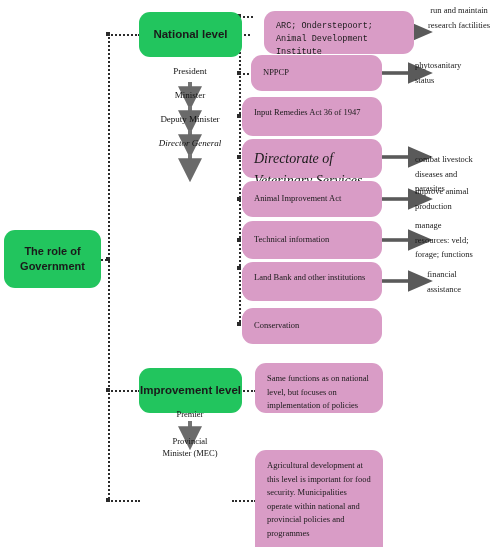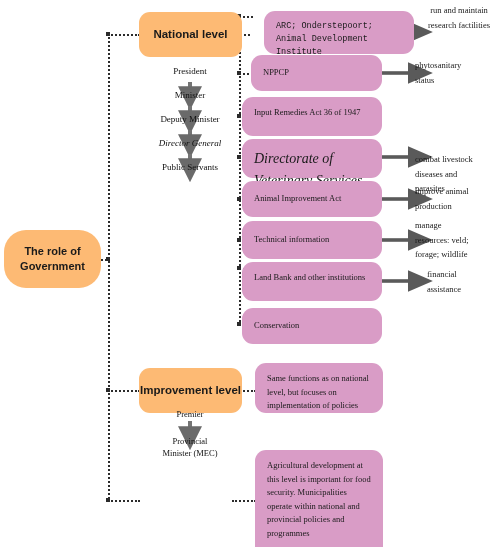--- a/index.html
+++ b/index.html
@@ -25,21 +25,21 @@
 
   
   .box {
     position: absolute;
     box-sizing: border-box;
     border-radius: 11px;
     display: flex;
     align-items: center;
   }
   .box.orange {
-    background: #fdba74;
+    background: #22c55e;
     font-family: "Liberation Sans", "DejaVu Sans", sans-serif;
     font-weight: bold;
     color: #1a1a1a;
     justify-content: center;
     text-align: center;
     line-height: 1.35;
   }
   .box.pink {
     background: #d99cc6;
     color: #1a1a1a;
@@ -157,33 +157,32 @@
   <div class="dot-h" style="left:239px; top:240px; width:14px;"></div>
   <div class="node-sq" style="left:237px; top:238px;"></div>
   <div class="dot-h" style="left:239px; top:268px; width:14px;"></div>
   <div class="node-sq" style="left:237px; top:266px;"></div>
   <div class="dot-h" style="left:239px; top:324px; width:14px;"></div>
   <div class="node-sq" style="left:237px; top:322px;"></div>
 
   <div class="dot-h" style="left:232px; top:390px; width:24px;"></div>
   <div class="dot-h" style="left:232px; top:500px; width:24px;"></div>
 
-  <div class="box orange" style="left:4px; top:230px; width:97px; height:58px; font-size:11px; white-space:pre-line;border-radius:22px;">The role of
+  <div class="box orange" style="left:4px; top:230px; width:97px; height:58px; font-size:11px; white-space:pre-line;">The role of
 Government</div>
 
   <div class="box orange" style="left:139px; top:12px; width:103px; height:45px; font-size:11.5px;">National level</div>
 
   <div class="box orange" style="left:139px; top:368px; width:103px; height:45px; font-size:11.5px;">Improvement level</div>
 
 
   <div class="label" style="left:140px; top:66px; width:100px; font-size:9px;">President</div>
   <div class="label" style="left:140px; top:90px; width:100px; font-size:9px;">Minister</div>
   <div class="label" style="left:130px; top:114px; width:120px; font-size:9px;">Deputy Minister</div>
   <div class="label" style="left:130px; top:138px; width:120px; font-size:9px;font-style:italic;">Director General</div>
-  <div class="label" style="left:130px; top:162px; width:120px; font-size:9px;">Public Servants</div>
 
   <div class="label" style="left:140px; top:409px; width:100px; font-size:8.5px;">Premier</div>
   <div class="label" style="left:130px; top:435px; width:120px; font-size:8.5px; white-space:pre-line; line-height:1.45;">Provincial
 Minister (MEC)</div>
 
   <div class="box pink topalign" style="left:264px; top:11px; width:150px; height:43px; font-size:8.5px;font-family:Liberation Mono, monospace;">ARC; Onderstepoort; Animal Development Institute</div>
 
   <div class="box pink" style="left:251px; top:55px; width:131px; height:36px; font-size:8.5px;">NPPCP</div>
 
   <div class="box pink topalign" style="left:242px; top:97px; width:140px; height:39px; font-size:8.5px;">Input Remedies Act 36 of 1947</div>
@@ -206,21 +205,21 @@
 
   <div class="note" style="left:415px; top:140px; width:88px;margin-top:12px;">combat livestock
 diseases and
 parasites</div>
 
   <div class="note" style="left:415px; top:184px; width:88px;">improve animal
 production</div>
 
   <div class="note" style="left:415px; top:218px; width:88px;">manage
 resources: veld;
-forage; wildlife</div>
+forage; functions</div>
 
   <div class="note" style="left:415px; top:267px; width:88px;margin-left:12px;">financial
 assistance</div>
 
   <div class="box pink topalign" style="left:255px; top:363px; width:128px; height:50px; font-size:8.5px; line-height:1.6;">Same functions as on national level, but focuses on implementation of policies</div>
 
   <div class="box pink topalign" style="left:255px; top:450px; width:128px; height:107px; font-size:8.5px; line-height:1.6;"> Agricultural development at this level is important for food security. Municipalities operate within national and provincial policies and programmes</div>
 
 </div>
 

